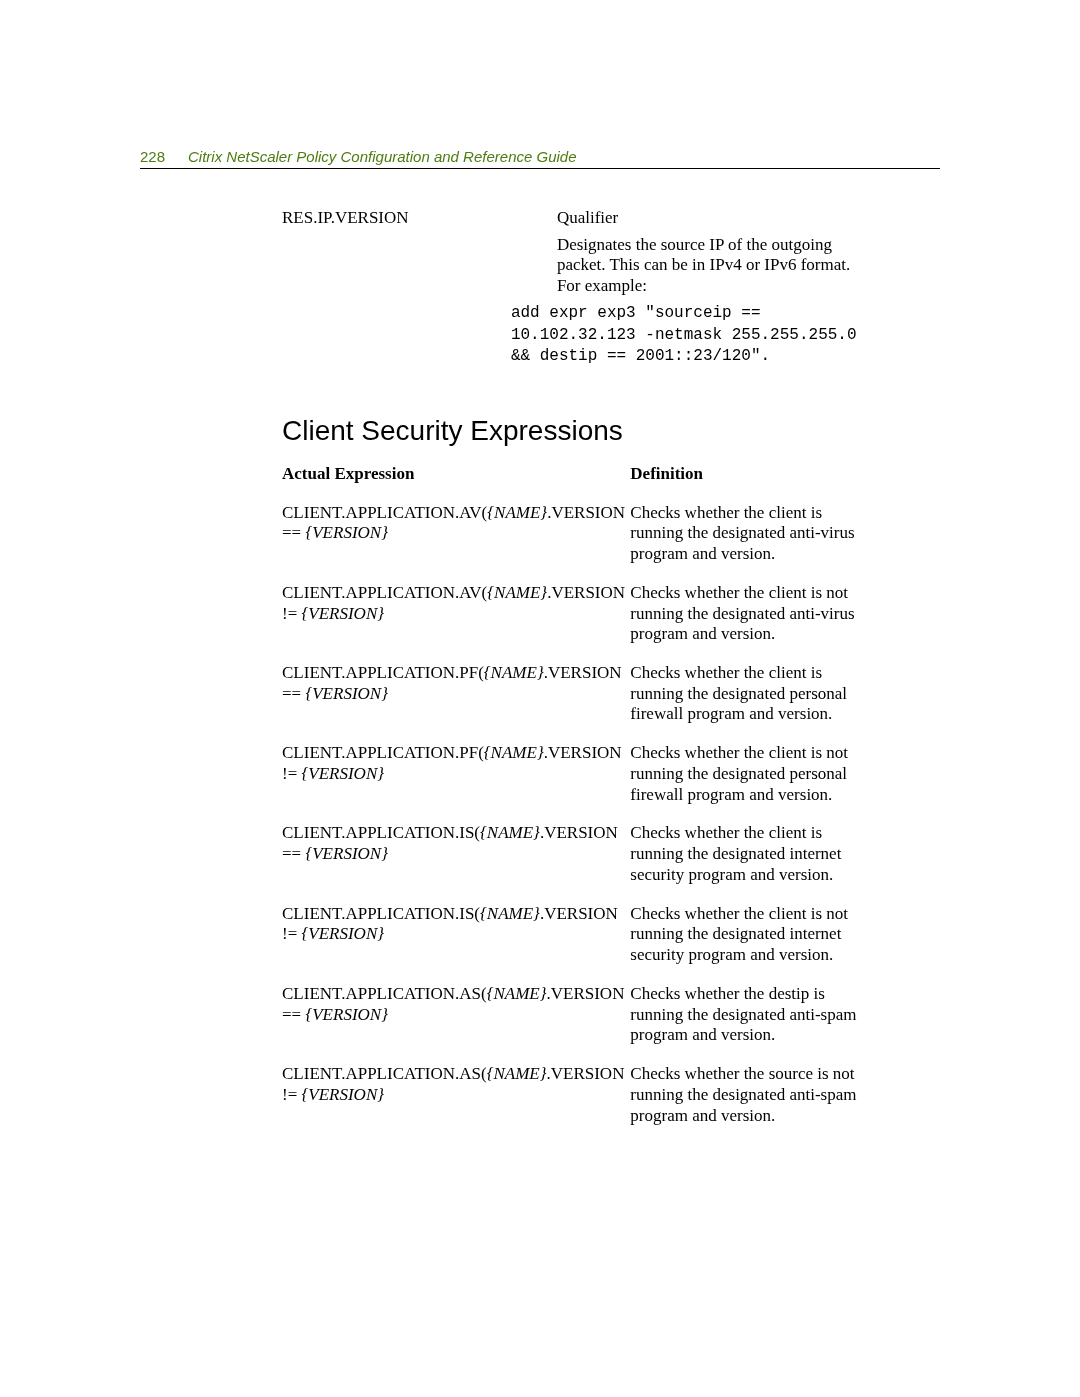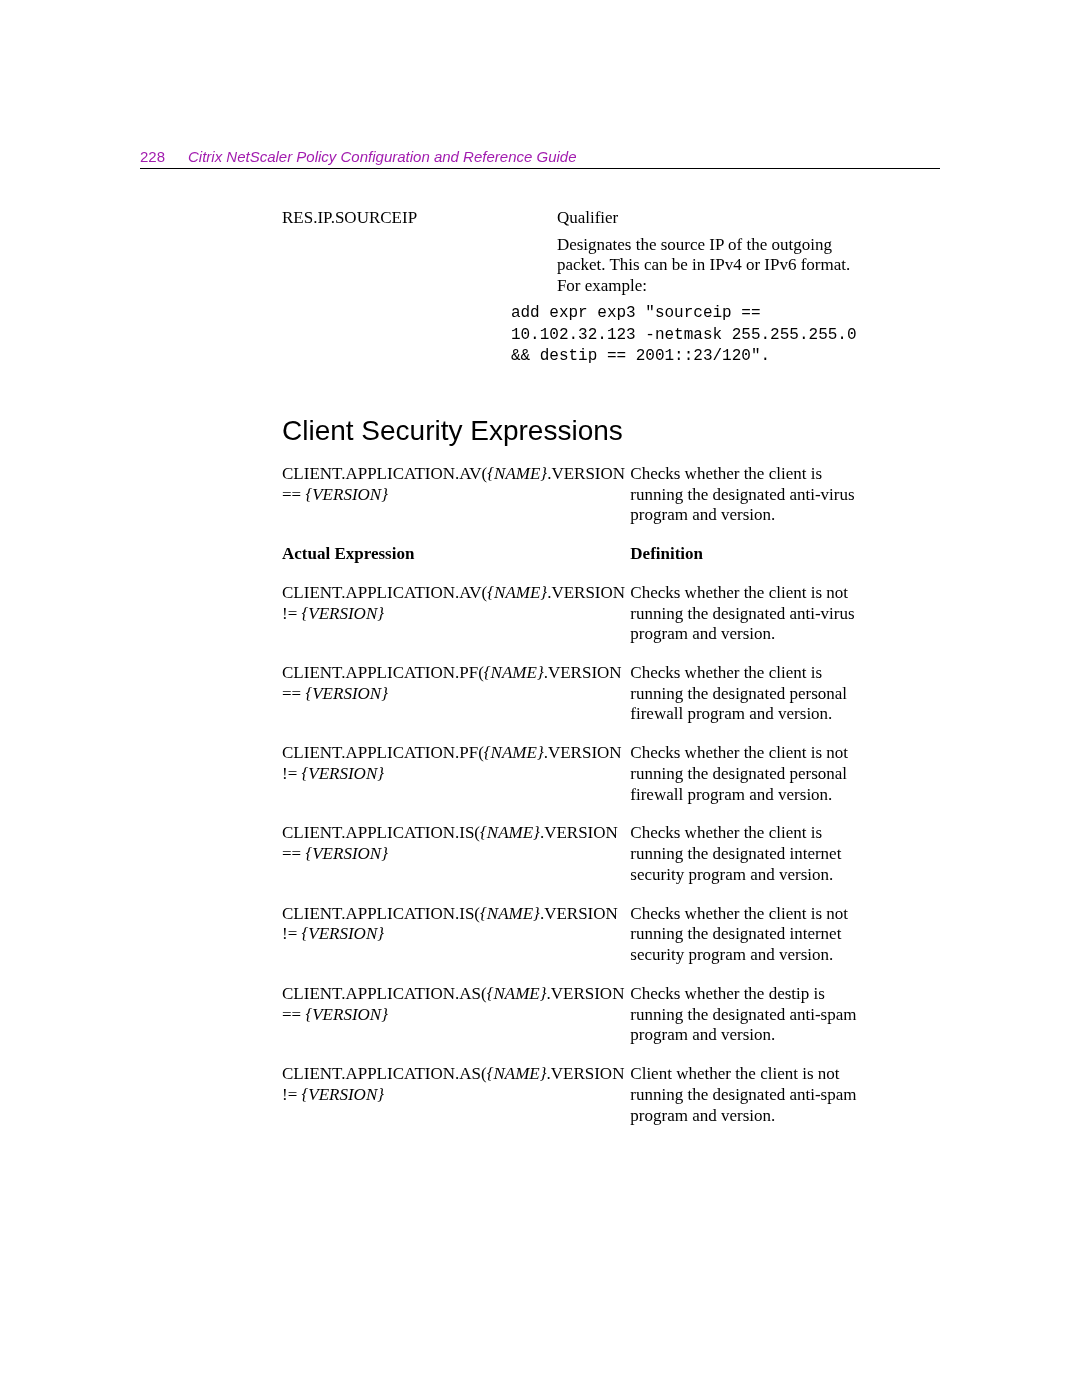--- a/index.html
+++ b/index.html
@@ -20,21 +20,21 @@
   }
   .header-row {
     position: absolute;
     top: 148px;
     left: 140px;
     width: 800px;
     display: flex;
     align-items: flex-start;
     font-family: Arial, Helvetica, sans-serif;
     font-size: 15px;
-    color: #a21caf;
+    color: #4d7c0f;
   }
   .page-number {
     width: 48px;
   }
   .header-title {
     flex: 1;
     font-style: italic;
   }
   .header-rule {
     position: absolute;
@@ -98,45 +98,45 @@
     <span class="header-title">Citrix NetScaler Policy Configuration and Reference Guide</span>
   </div>
   <div class="header-rule"></div>
 
   <div class="content">
 
     <table class="tbl">
       <tbody>
 
       <tr>
-        <td class="col-expr">RES.IP.SOURCEIP</td>
+        <td class="col-expr">RES.IP.VERSION</td>
         <td class="col-def">
           <div class="def-block">Qualifier</div>
           <div class="def-block">Designates the source IP of the outgoing packet. This can be in IPv4 or IPv6 format. For example:</div>
           <div class="code">add expr exp3 "sourceip == 10.102.32.123 -netmask 255.255.255.0 &amp;&amp; destip == 2001::23/120".</div>
         </td>
       </tr>
 
     </tbody>
       </table>
 
     <div class="section-heading">Client Security Expressions</div>
 
     <table class="tbl2">
       <tbody>
           <tr>
+        <td class="col2-expr th">Actual Expression</td>
+        <td class="col2-def th">Definition</td>
+      </tr>
+
+      <tr>
         <td class="col2-expr cell-flow">
           <span>CLIENT.APPLICATION.AV(</span><span class="italic">{NAME}</span><span>.VERSION == </span><span class="italic">{VERSION}</span>
         </td>
         <td class="col2-def cell-flow">Checks whether the client is running the designated anti-virus program and version.</td>
-      </tr>
-
-      <tr>
-        <td class="col2-expr th">Actual Expression</td>
-        <td class="col2-def th">Definition</td>
       </tr>
 
       <tr>
         <td class="col2-expr cell-flow">
           <span>CLIENT.APPLICATION.AV(</span><span class="italic">{NAME}</span><span>.VERSION != </span><span class="italic">{VERSION}</span>
         </td>
         <td class="col2-def cell-flow">Checks whether the client is not running the designated anti-virus program and version.</td>
       </tr>
 
       <tr>
@@ -171,20 +171,20 @@
         <td class="col2-expr cell-flow">
           <span>CLIENT.APPLICATION.AS(</span><span class="italic">{NAME}</span><span>.VERSION == </span><span class="italic">{VERSION}</span>
         </td>
         <td class="col2-def cell-flow">Checks whether the destip is running the designated anti-spam program and version.</td>
       </tr>
 
       <tr>
         <td class="col2-expr cell-flow">
           <span>CLIENT.APPLICATION.AS(</span><span class="italic">{NAME}</span><span>.VERSION != </span><span class="italic">{VERSION}</span>
         </td>
-        <td class="col2-def cell-flow">Client whether the client is not running the designated anti-spam program and version.</td>
+        <td class="col2-def cell-flow">Checks whether the source is not running the designated anti-spam program and version.</td>
       </tr>
 
     </tbody>
       </table>
 
   </div>
 </div>
 
 </body></html>

